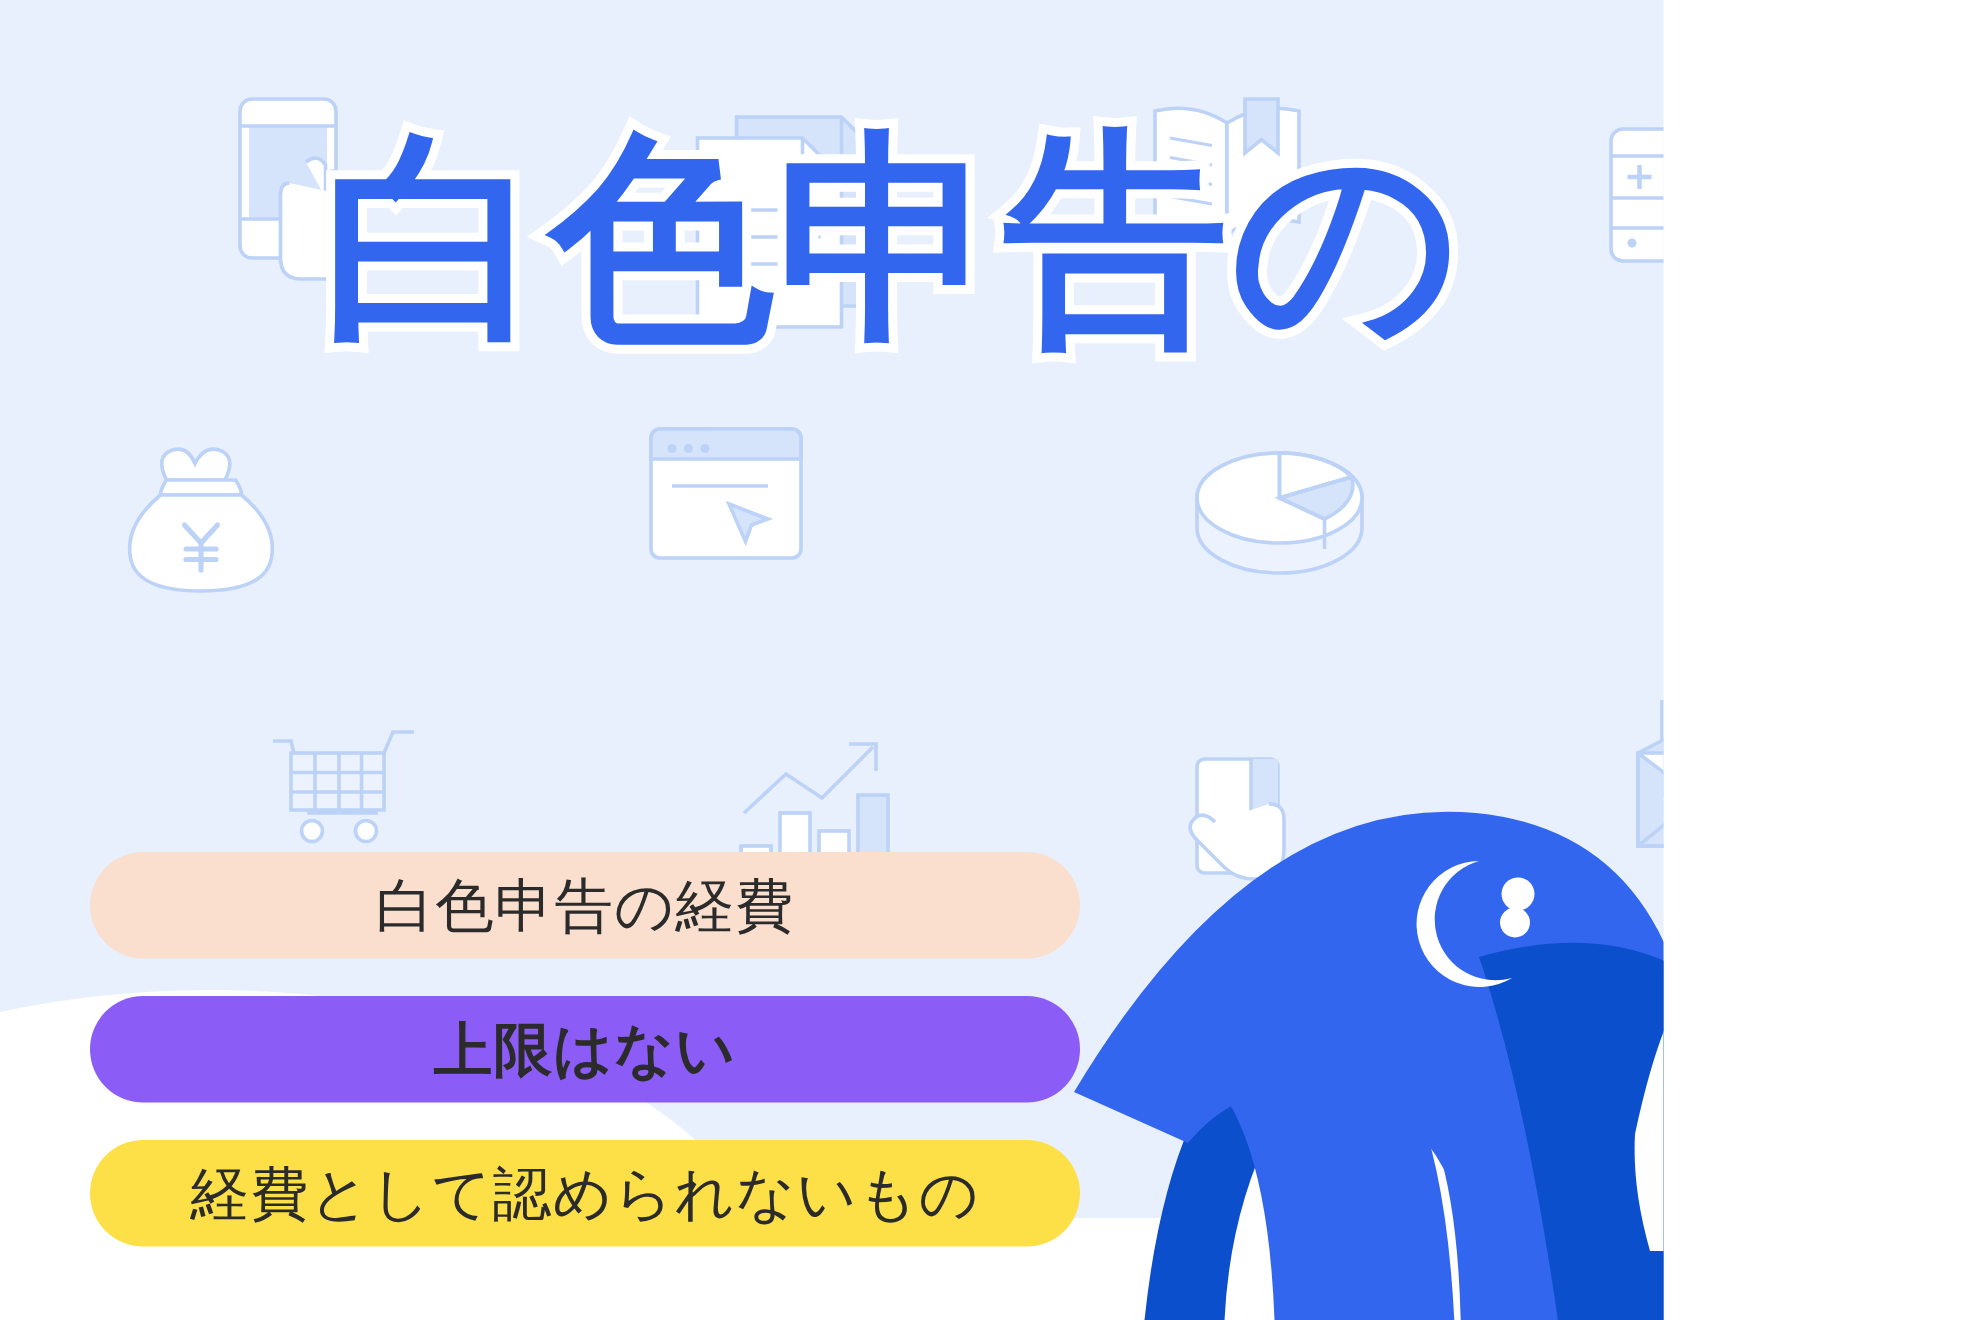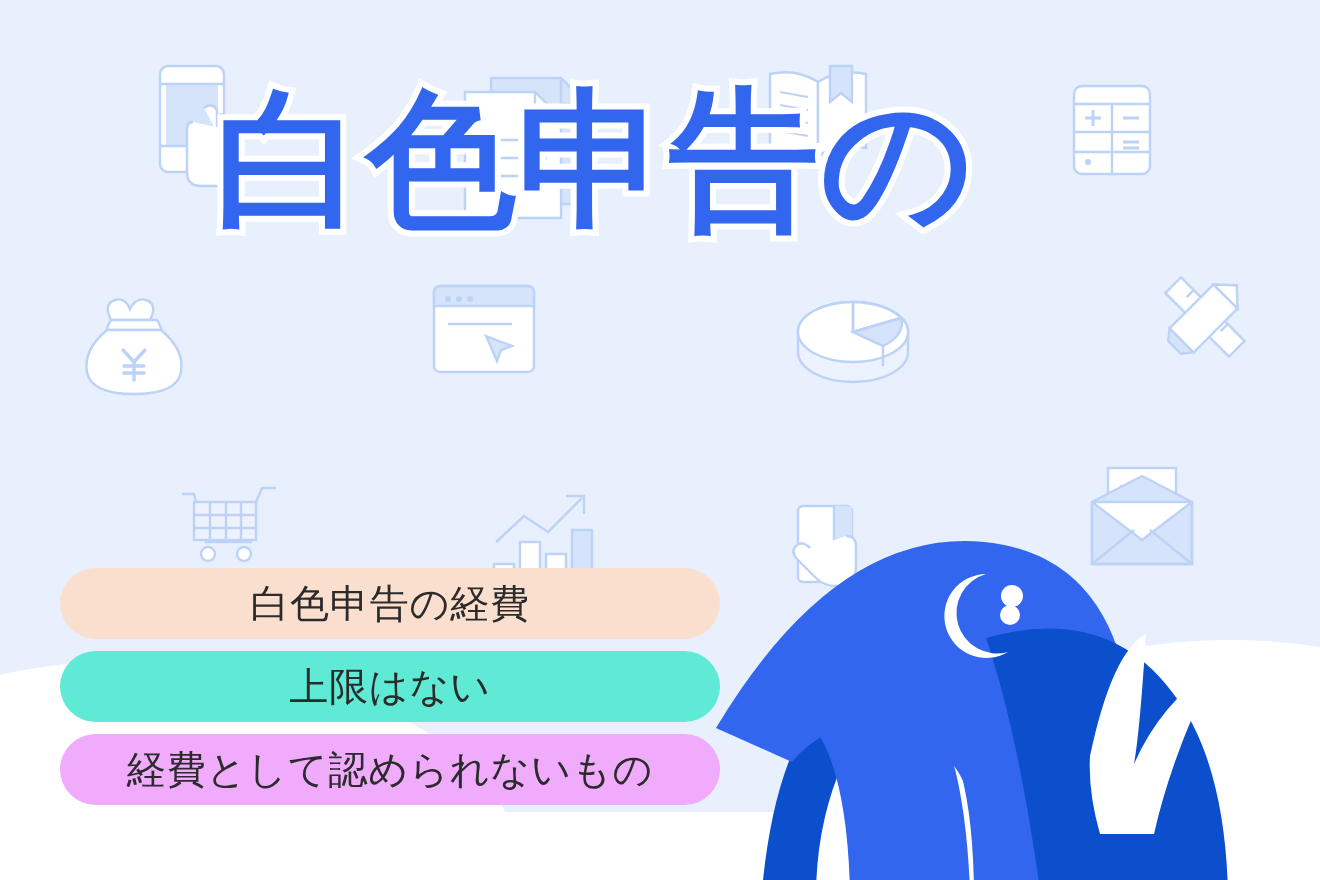--- a/index.html
+++ b/index.html
@@ -5,21 +5,21 @@
   * { margin:0; padding:0; box-sizing:border-box; }
 
   html, body {
     width:1320px; height:880px;
     overflow:hidden;
     font-family:"Liberation Sans", sans-serif;
   }
 
   #banner {
     position:relative;
-    width:1320px; height:880px;
+    width:1109px; height:880px;
     background:#E8F0FE;
     overflow:hidden;
   }
 
   
   .blob {
     position:absolute;
     background:#FFFFFF;
     border-radius:50%;
   }
@@ -67,21 +67,21 @@
     paint-order:stroke fill;
   }
 
   
   #pill-list {
     position:absolute;
     left:60px; top:568px;
     z-index:8;
     display:flex;
     flex-direction:column;
-    gap:12px;
+    gap:25px;
   }
   .pill {
     width:660px;
     height:71px;
     border-radius:36px;
     display:flex;
     align-items:center;
     justify-content:center;
     font-family:"DejaVu Sans","Liberation Sans",sans-serif;
     font-size:39px;
@@ -276,24 +276,24 @@
   <div id="title-block">
     <div class="title-line">
       <span>白色申告の</span>
     </div>
   </div>
 
   <div id="pill-list">
     <div class="pill" style="background:#FADFCE;">
       <span>白色申告の経費</span>
     </div>
-    <div class="pill" style="background:#5eead4;">
+    <div class="pill" style="background:#8b5cf6;font-weight:bold;">
       <span>上限はない</span>
     </div>
-    <div class="pill" style="background:#f0abfc;justify-content:center;">
+    <div class="pill" style="background:#fde047;justify-content:center;">
       <span>経費として認められないもの</span>
     </div>
   </div>
 
   <div id="penguin">
     <svg width="620" height="420" viewBox="0 0 620 420">
 
       <path d="M108 420 q-10 -200 150 -226 q170 -28 196 226 z" fill="#FFFFFF"></path>
 
       <path d="M62 420 q14 -150 74 -200 l24 40 q-42 70 -44 160 z" fill="#0B4FCC"></path>

